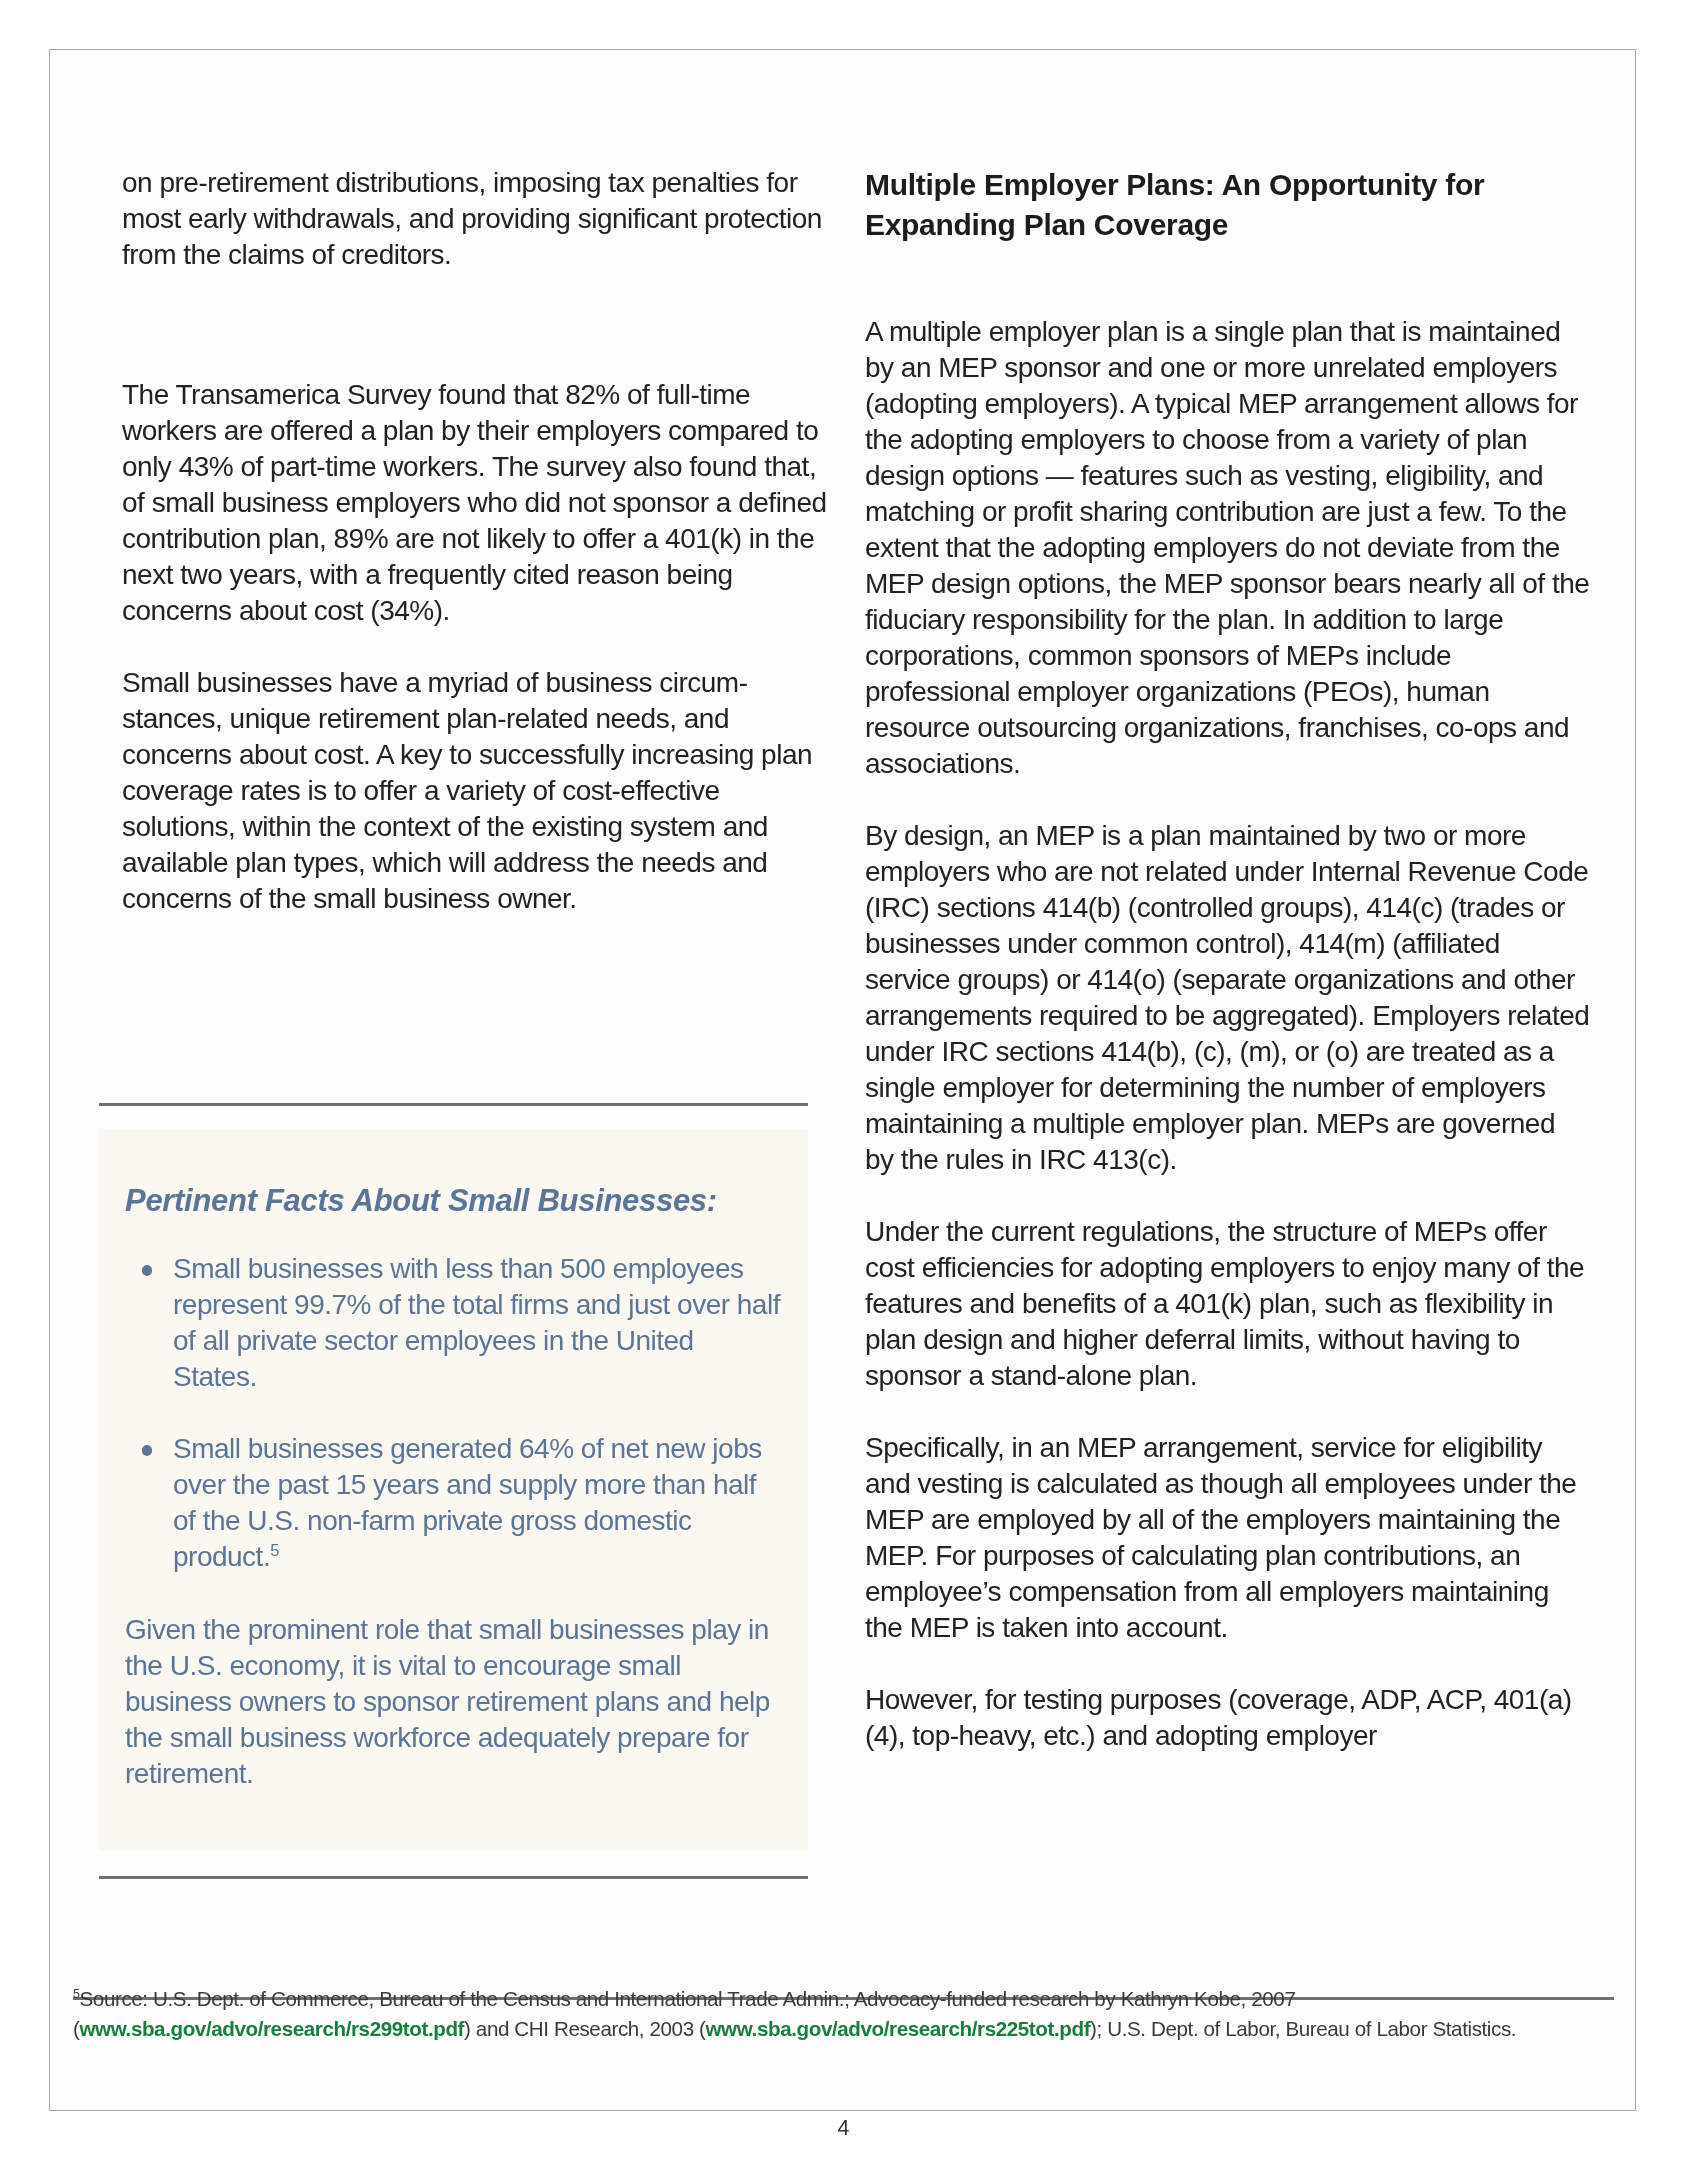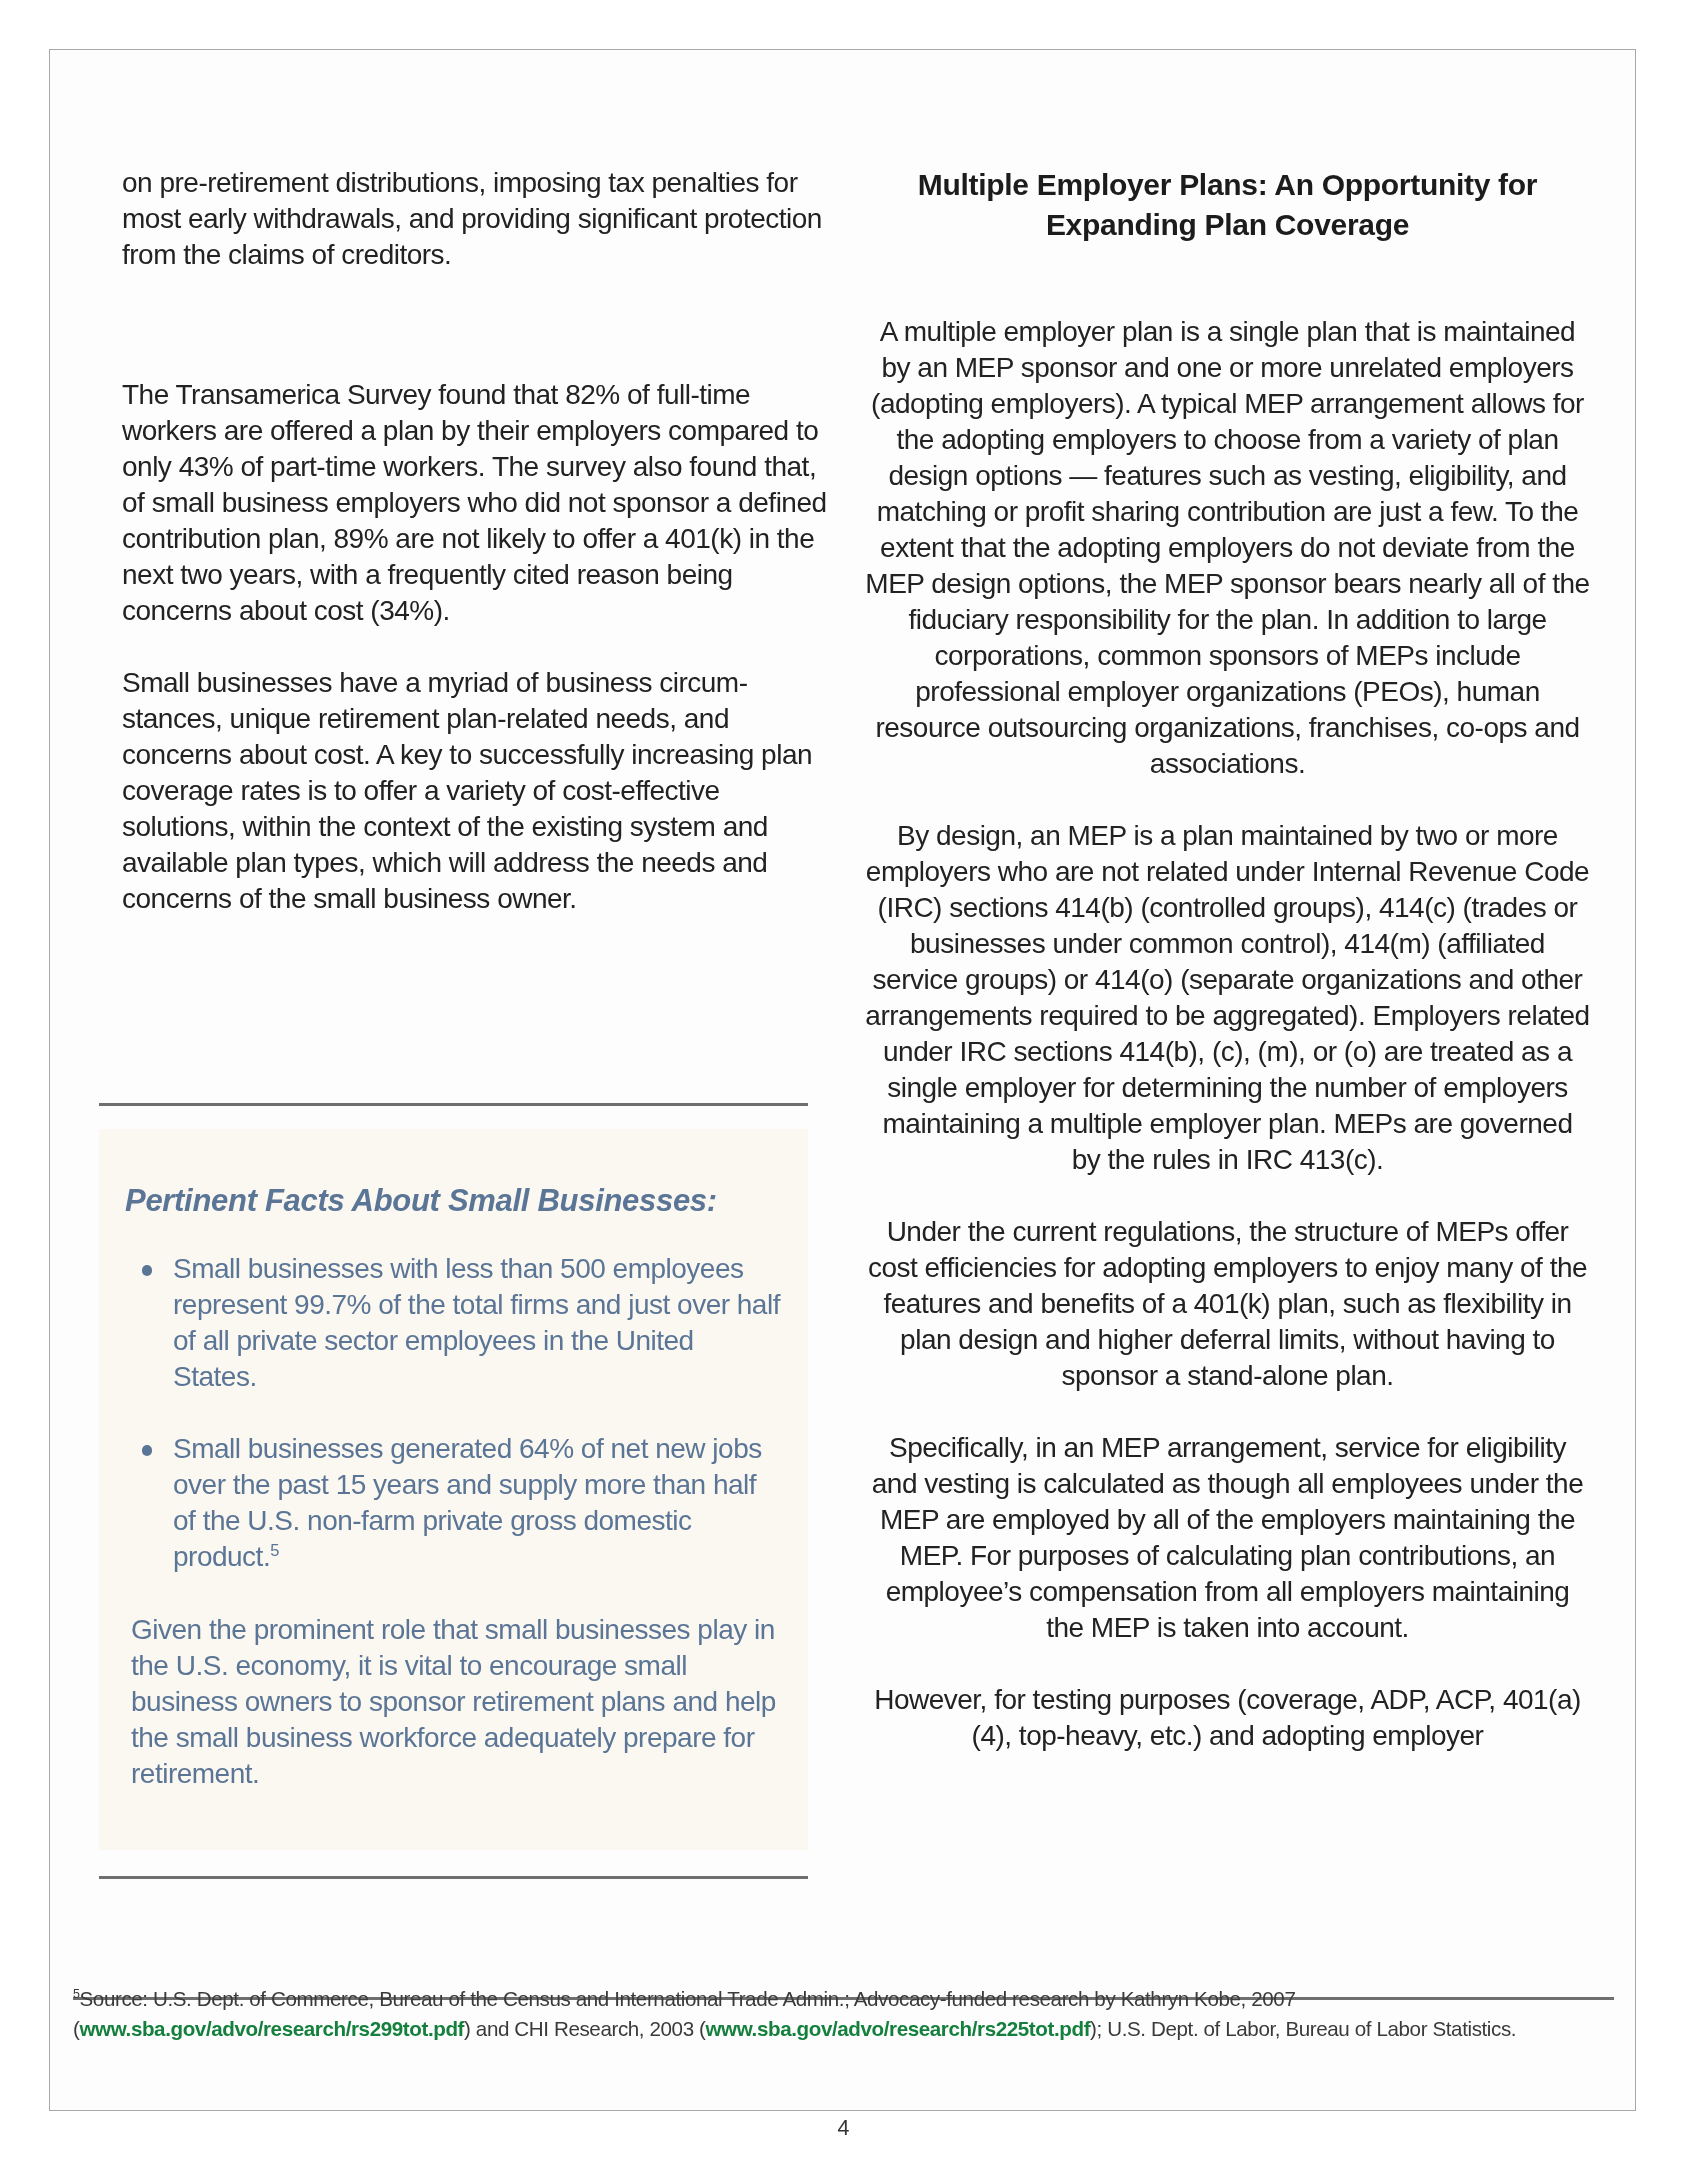--- a/index.html
+++ b/index.html
@@ -2,33 +2,33 @@
 <html style="font-size:13px"><head>
 <meta charset="utf-8">
 <style>
   html, body { margin: 0; padding: 0; background: #ffffff; }
   body { width: 1687px; height: 2183px; position: relative; overflow: hidden;
          font-family: "Liberation Sans", sans-serif; color: #222222; }
   .page-frame { position: absolute; left: 49px; top: 49px; width: 1587px; height: 2062px;
                 border: 1.6px solid #a8a8a8; box-sizing: border-box; background: #fdfdfd; }
   .col { position: absolute; }
   .col-left { left: 122px; top: 165px; width: 709px; }
-  .col-right { left: 865px; top: 165px; width: 725px; text-align: center; }
+  .col-right { left: 865px; top: 165px; width: 725px; }
   p.body { font-size: 28px; line-height: 36px; margin: 0; letter-spacing: -0.5px; transform-origin: left; }
   h2.section { font-size: 30px; line-height: 40px; font-weight: bold; margin: 0; letter-spacing: -0.3px; color: #1c1c1c; }
   .para-gap { height: 36px; }
   .rule { position: absolute; height: 2.5px; background: #6f6f6f; }
   .facts-box { position: absolute; left: 99px; top: 1129px; width: 709px; height: 721px; background: #fbf7f1; }
   .facts-title { position: absolute; left: 26px; top: 54px; font-size: 31px; font-weight: bold; font-style: italic;
                  color: #5a7595; letter-spacing: -0.3px; margin: 0; text-align: right; }
   .facts-list { position: absolute; left: 26px; top: 122px; width: 659px; margin: 0; padding: 0; list-style: none; }
   .facts-list li { position: relative; padding-left: 48px; font-size: 28px; line-height: 36px; color: #5a7595;
                    letter-spacing: -0.5px; margin-bottom: 36px; }
   .bullet-dot { position: absolute; left: 16.5px; top: 14px; width: 10.7px; height: 10.7px; border-radius: 50%; background: #5a7595; }
-  .facts-closing { position: absolute; left: 32px; top: 483px; width: 659px; font-size: 28px; line-height: 36px;
+  .facts-closing { position: absolute; left: 26px; top: 483px; width: 659px; font-size: 28px; line-height: 36px;
                    color: #5a7595; letter-spacing: -0.5px; margin: 0; }
   sup.fn { font-size: 16.5px; vertical-align: super; line-height: 0; }
   .footnote { position: absolute; left: 73px; top: 1984px; width: 1532px; font-size: 20.6px; line-height: 30px;
               color: #3a3a3a; letter-spacing: -0.4px; }
   .footnote sup { font-size: 12.4px; vertical-align: super; line-height: 0; }
   .footnote b { color: #15803d; }
   .page-number { position: absolute; left: 0; width: 1687px; top: 2116px; text-align: center; font-size: 21.4px; color: #333333; }
 </style>
 </head>
 <body>

